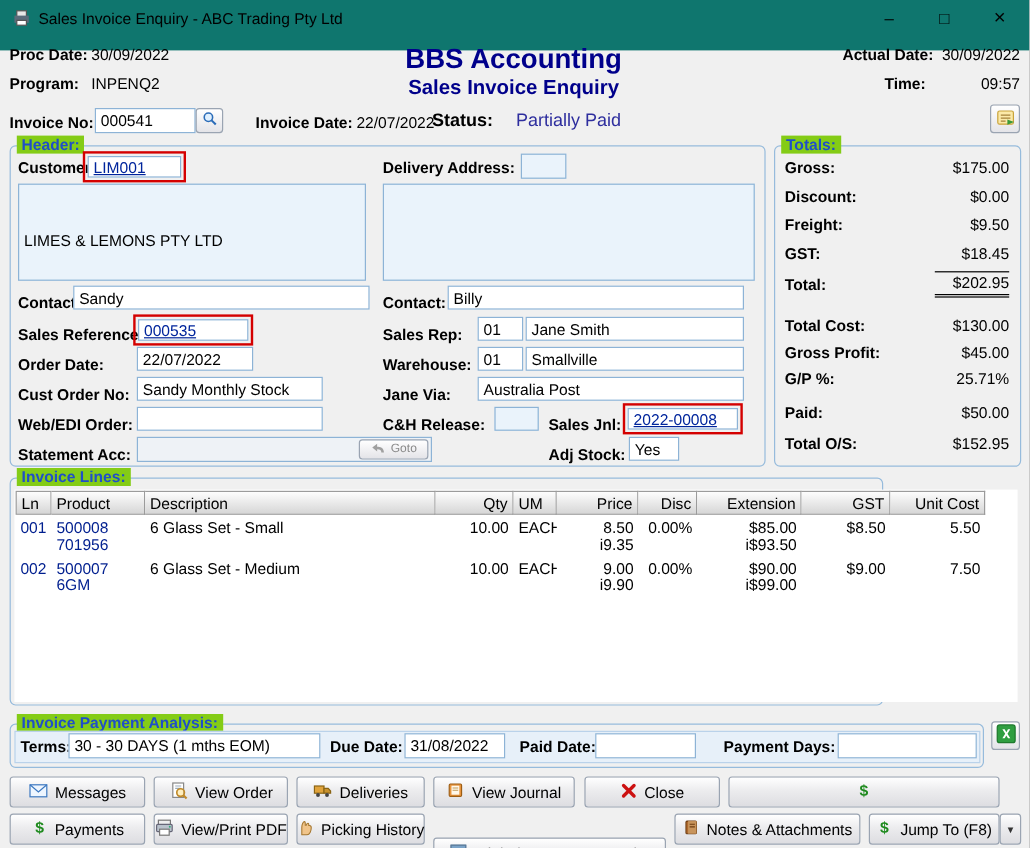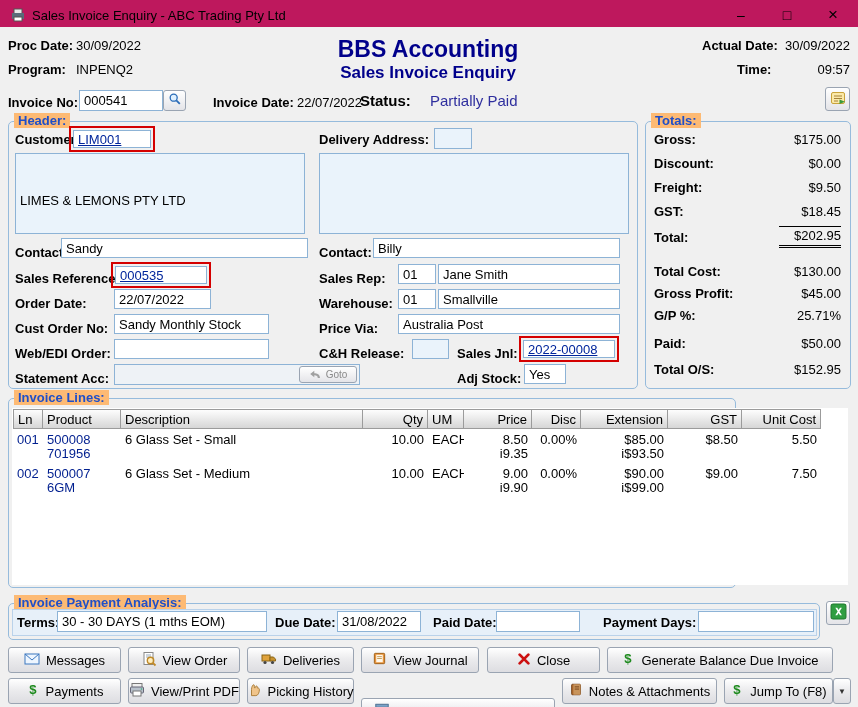--- a/index.html
+++ b/index.html
@@ -1,32 +1,32 @@
 <!DOCTYPE html>
 <html><head>
 <meta charset="utf-8">
 <style>
   html,body{margin:0;padding:0;background:#cfcfcf;}
   .win{position:relative;width:858px;height:707px;background:#f0f0f0;outline:1px solid #8a8a8a;
        font-family:"Liberation Sans",sans-serif;font-size:13px;color:#000;overflow:hidden;}
   .abs{position:absolute;}
-  .titlebar{position:absolute;left:0;top:0;width:858px;height:27px;background:#be185d;}
+  .titlebar{position:absolute;left:0;top:0;width:858px;height:42px;background:#0f766e;}
   .title-text{position:absolute;left:32px;top:8px;font-size:13px;white-space:nowrap;}
   .wbtn{position:absolute;top:0;width:46px;height:30px;display:flex;align-items:center;justify-content:center;font-size:14px;cursor:default;}
   .lbl{position:absolute;font-weight:bold;white-space:nowrap;}
   .txt{position:absolute;white-space:nowrap;}
   .fld{position:absolute;background:#fff;border:1px solid #8db3d6;box-sizing:border-box;
        padding:2px 4px;white-space:nowrap;overflow:hidden;line-height:15px;}
   .pb{background:#eaf3fb;}
   .ta{line-height:18px;white-space:pre;}
   .lnk{color:#00259c;text-decoration:underline;}
   .hl{position:absolute;border:2px solid #d40000;box-sizing:border-box;}
   .hl .fld{left:2px;top:2px;}
   .grp{position:absolute;border:1px solid #96bbdc;border-radius:5px;box-sizing:border-box;}
-  .grp-title{position:absolute;top:-9px;left:5px;background:#fdba74;padding:0 4px;
+  .grp-title{position:absolute;top:-9px;left:5px;background:#84cc16;padding:0 4px;
              color:#1f4fc8;font-weight:bold;white-space:nowrap;}
   .nv{color:#001f8f;}
   .ar{text-align:right;}
   .thead,.trow{display:grid;grid-template-columns:30px 78px 242px 65px 36px 68px 49px 87px 74px 79px;}
   .th{background:linear-gradient(#fdfdfd,#d6d6d6);border:1px solid #9b9b9b;border-left:none;
       padding:2px 4px;height:20px;box-sizing:border-box;white-space:nowrap;overflow:hidden;}
   .th:first-child{border-left:1px solid #9b9b9b;}
   .td{padding:2px 4px;line-height:14px;white-space:nowrap;overflow:hidden;}
   .btn{position:absolute;height:26px;border:1px solid #9aa4b2;border-radius:3px;box-sizing:border-box;
        background:linear-gradient(#ffffff,#ececee 45%,#dddde1);display:flex;align-items:center;
@@ -125,21 +125,21 @@
     <div class="fld" style="left:429px;top:142px;width:182px;height:20px;">Jane Smith</div>
 
     <span class="lbl" style="left:6px;top:174px;">Order Date:</span>
     <div class="fld" style="left:105px;top:167px;width:97px;height:20px;">22/07/2022</div>
     <span class="lbl" style="left:310px;top:174px;">Warehouse:</span>
     <div class="fld" style="left:389px;top:167px;width:38px;height:20px;">01</div>
     <div class="fld" style="left:429px;top:167px;width:182px;height:20px;">Smallville</div>
 
     <span class="lbl" style="left:6px;top:199px;">Cust Order No:</span>
     <div class="fld" style="left:105px;top:192px;width:155px;height:20px;">Sandy Monthly Stock</div>
-    <span class="lbl" style="left:310px;top:199px;">Price Via:</span>
+    <span class="lbl" style="left:310px;top:199px;">Jane Via:</span>
     <div class="fld" style="left:389px;top:192px;width:222px;height:20px;">Australia Post</div>
 
     <span class="lbl" style="left:6px;top:224px;">Web/EDI Order:</span>
     <div class="fld" style="left:105px;top:217px;width:155px;height:20px;"></div>
     <span class="lbl" style="left:310px;top:224px;">C&amp;H Release:</span>
     <div class="fld pb" style="left:403px;top:217px;width:37px;height:20px;"></div>
     <span class="lbl" style="left:448px;top:224px;">Sales Jnl:</span>
     <div class="hl" style="left:510px;top:214px;width:100px;height:26px;">
       <div class="fld" style="width:92px;height:18px;padding:1px 4px;"><span class="lnk">2022-00008</span></div>
     </div>
@@ -298,21 +298,20 @@
   <div class="btn" style="left:487px;top:647px;width:113px;">
     <span><svg width="14" height="14" viewBox="0 0 16 16">
           <path d="M3 3 L13 13 M13 3 L3 13" stroke="#cc1111" stroke-width="3.2" stroke-linecap="round"></path>
         </svg></span>
     <span>Close</span>
   </div>
   <div class="btn" style="left:607px;top:647px;width:226px;">
     <span><svg width="14" height="16" viewBox="0 0 16 16">
           <text x="8" y="13" font-size="15" font-weight="bold" fill="#1e8a1e" text-anchor="middle">$</text>
         </svg></span>
-    <span>Generate Balance Due Invoice</span>
   </div>
 
   <div class="btn" style="left:8px;top:678px;width:113px;">
     <span><svg width="14" height="16" viewBox="0 0 16 16">
           <text x="8" y="13" font-size="15" font-weight="bold" fill="#1e8a1e" text-anchor="middle">$</text>
         </svg></span>
     <span>Payments</span>
   </div>
   <div class="btn" style="left:128px;top:678px;width:112px;">
     <span><svg width="16" height="16" viewBox="0 0 16 16">

